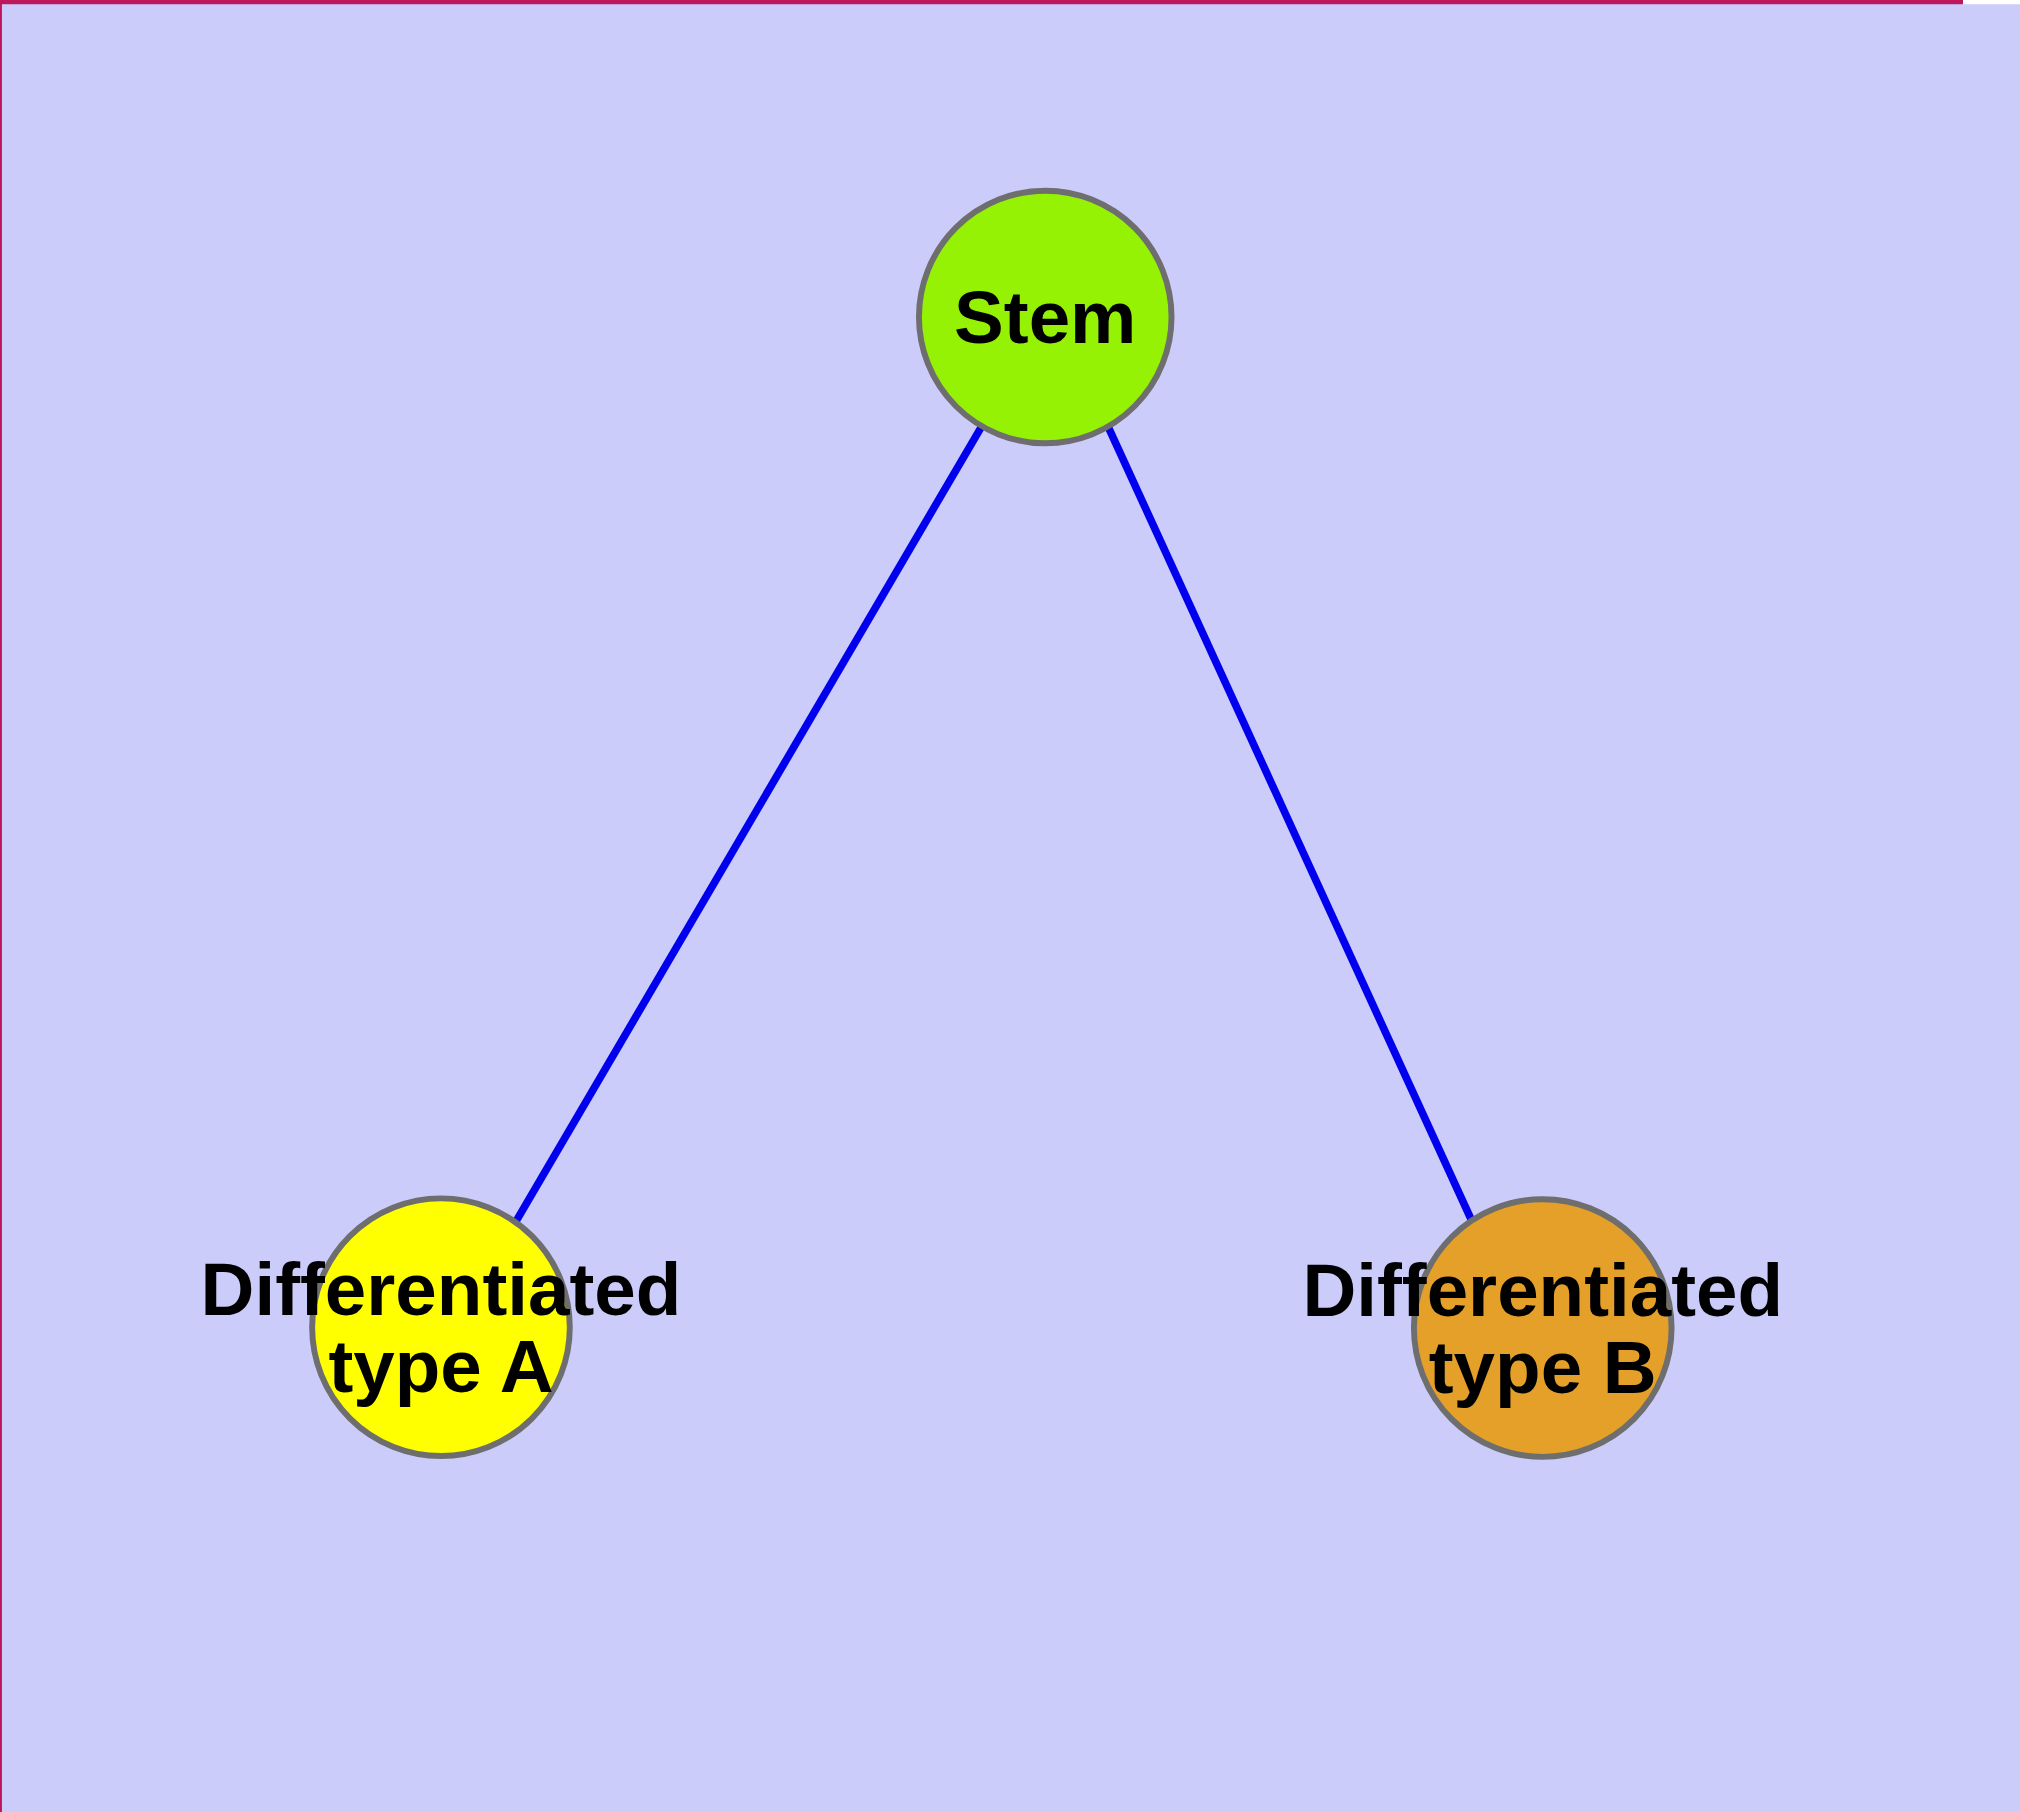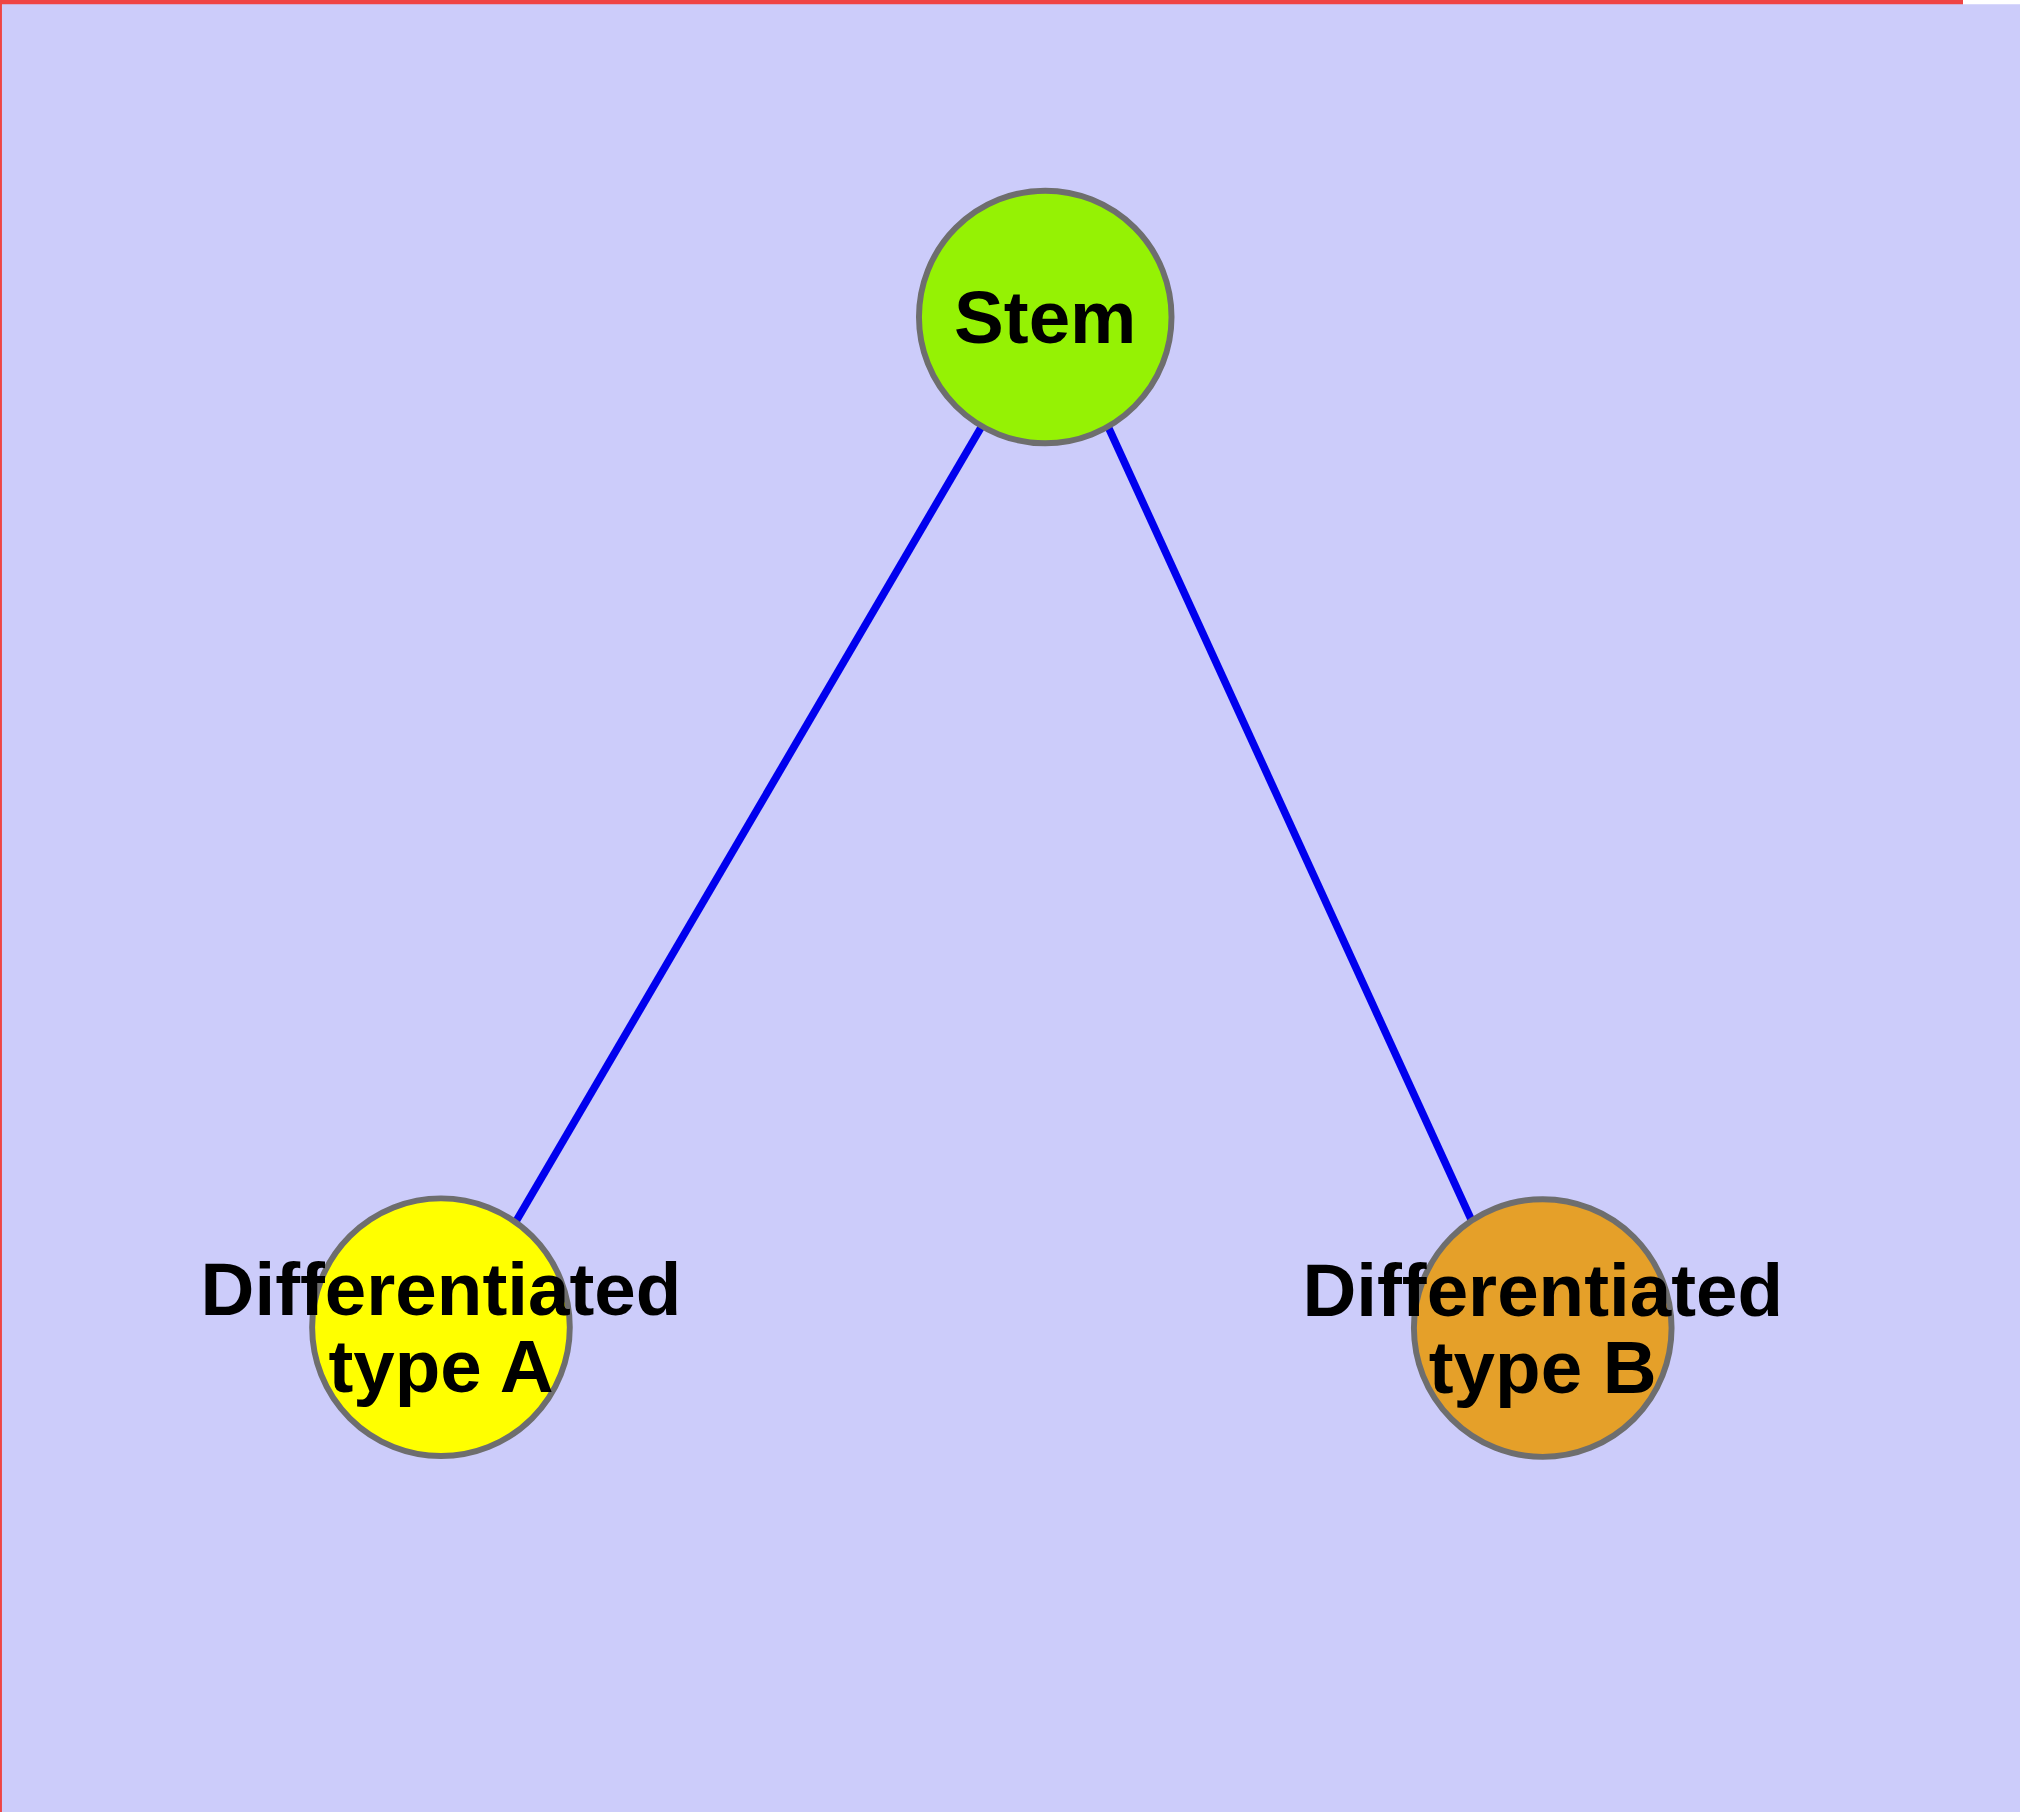--- a/index.html
+++ b/index.html
@@ -13,21 +13,21 @@
     height: 1812px;
     overflow: hidden;
     font-family: "Liberation Sans", sans-serif;
   }
   #graph-canvas {
     position: absolute;
     left: 0;
     top: 0;
     width: 1963px;
     height: 1812px;
-    background: #ef4444;
+    background: #be185d;
   }
   #graph-svg {
     display: block;
     width: 2021px;
     height: 1812px;
   }
   .node-label {
     font-family: "Liberation Sans", sans-serif;
     font-weight: bold;
     font-size: 88px;

